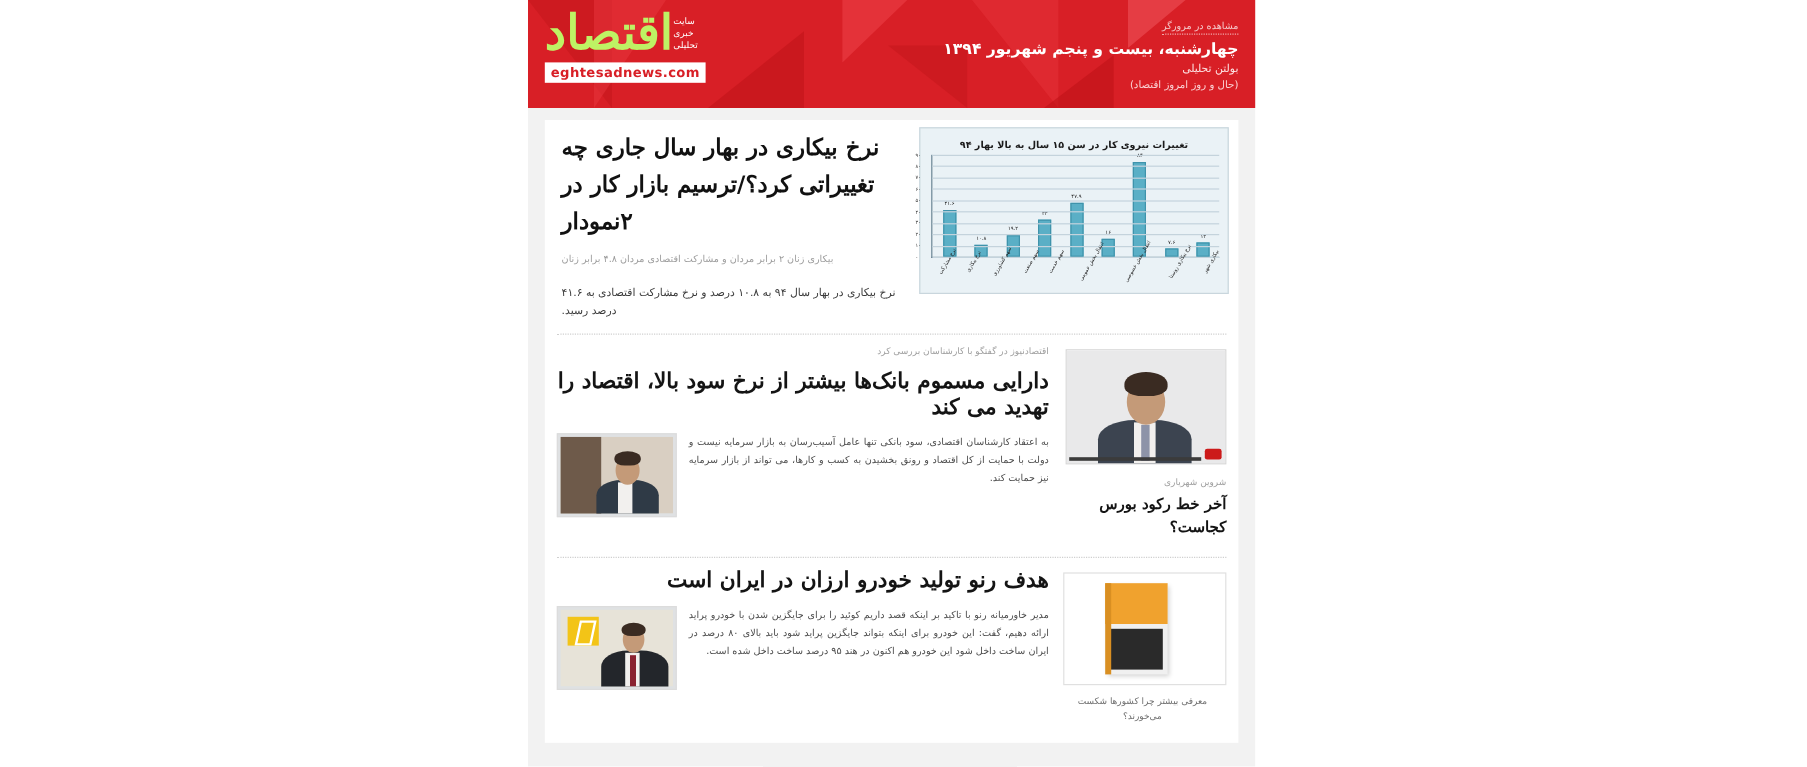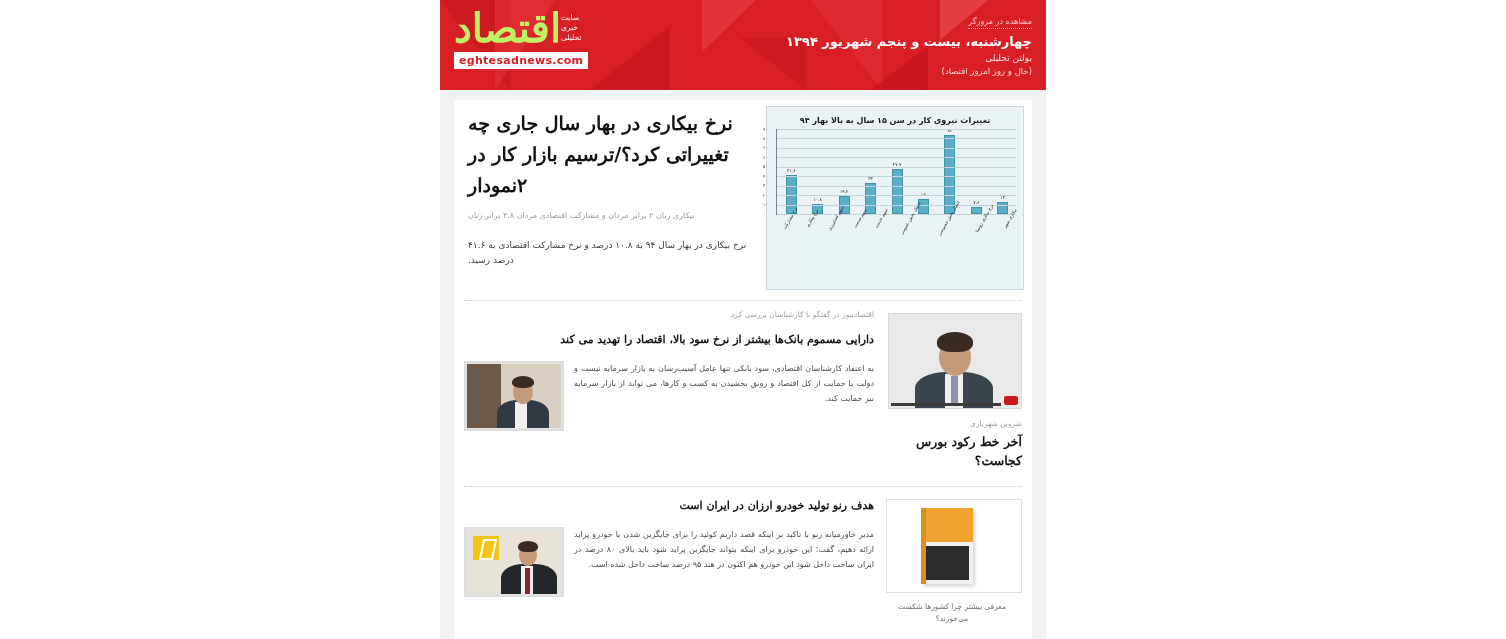--- a/index.html
+++ b/index.html
@@ -143,21 +143,21 @@
     padding: 6px 8px 10px 8px;
     box-sizing: border-box;
   }
   .chart-wrap {
     width: 258px;
     flex: 0 0 258px;
     border: 1px solid #c9d6dd;
     background: #eaf2f6;
     box-sizing: border-box;
     padding: 4px 3px 4px 3px;
-    height: 184px;
+    height: 139px;
   }
   .lead-text {
     flex: 1 1 auto;
     padding: 2px 10px 0 6px;
     text-align: left;
     direction: rtl;
   }
   .lead-title {
     font-size: 19px;
     font-weight: bold;
@@ -288,21 +288,21 @@
     text-align: right;
     direction: rtl;
   }
   .story-kicker {
     font-size: 7.5px;
     color: #9e9e9e;
     line-height: 12px;
     margin-bottom: 8px;
   }
   .story-title {
-    font-size: 11px;
+    font-size: 18px;
     font-weight: bold;
     color: #141414;
     line-height: 22px;
     margin-bottom: 10px;
     font-family: "DejaVu Serif", "Liberation Serif", serif;
   }
   .story-body-wrap {
     display: flex;
     flex-direction: row;
     align-items: flex-start;

